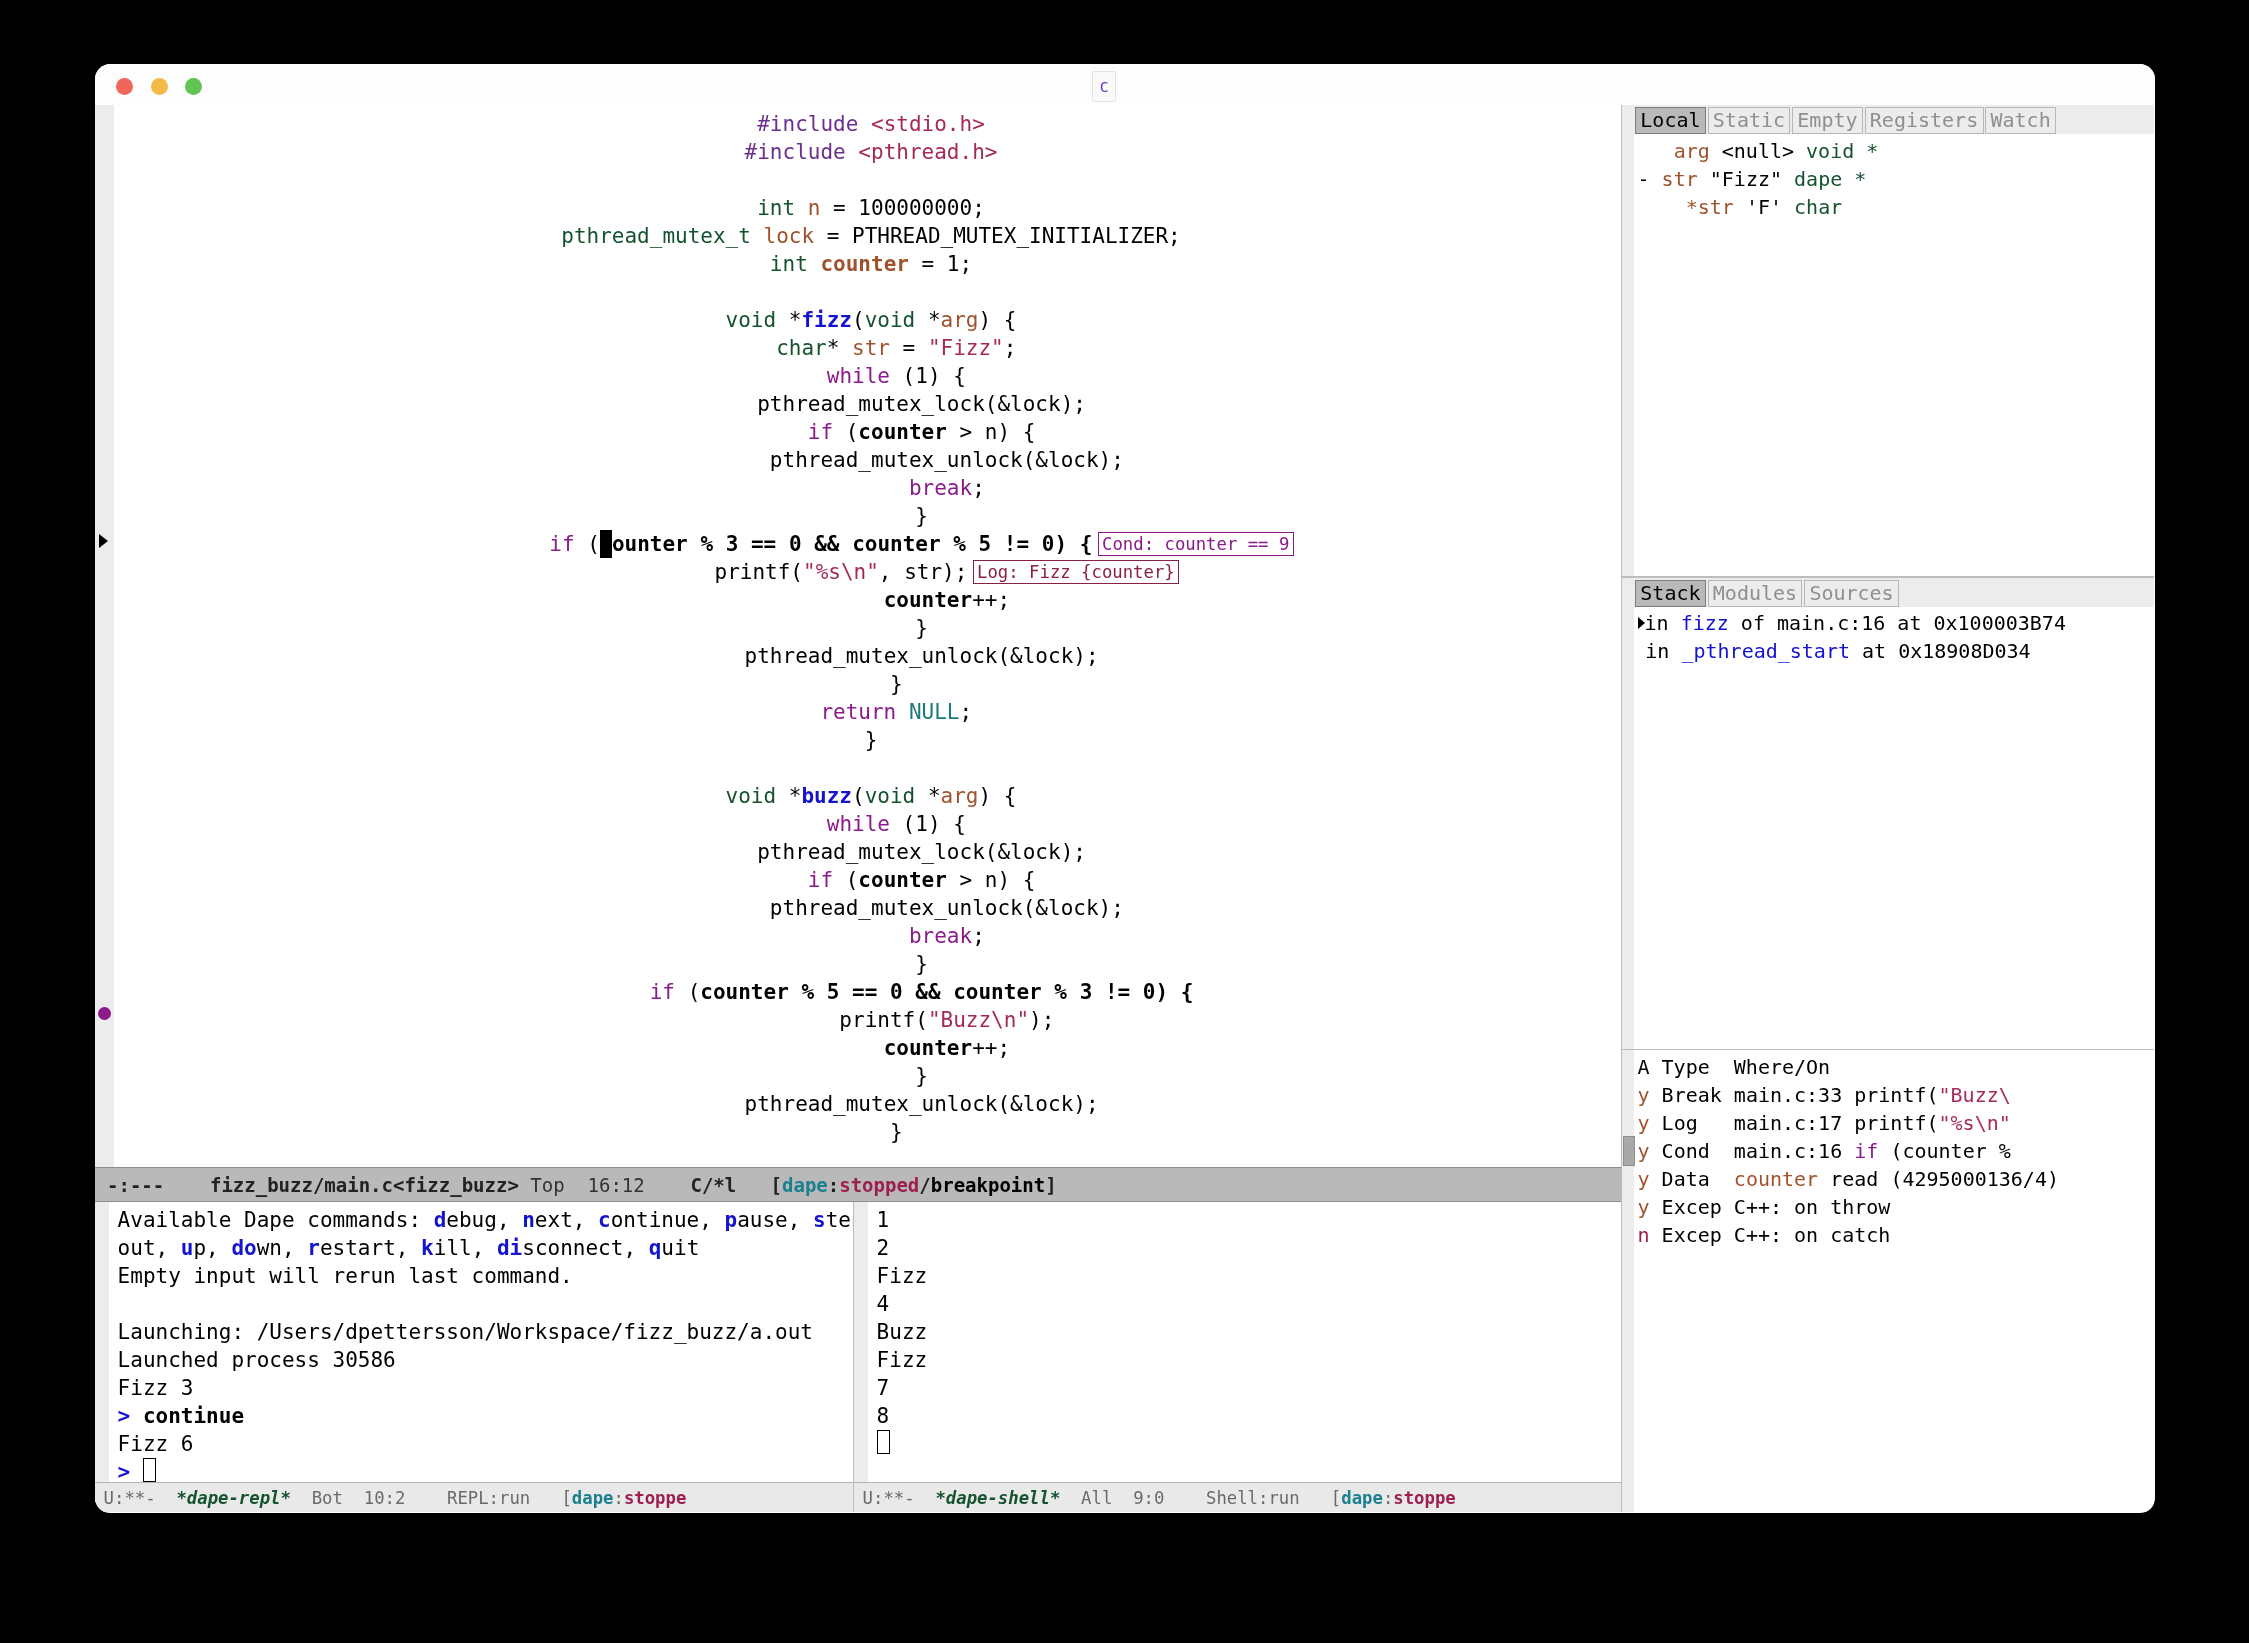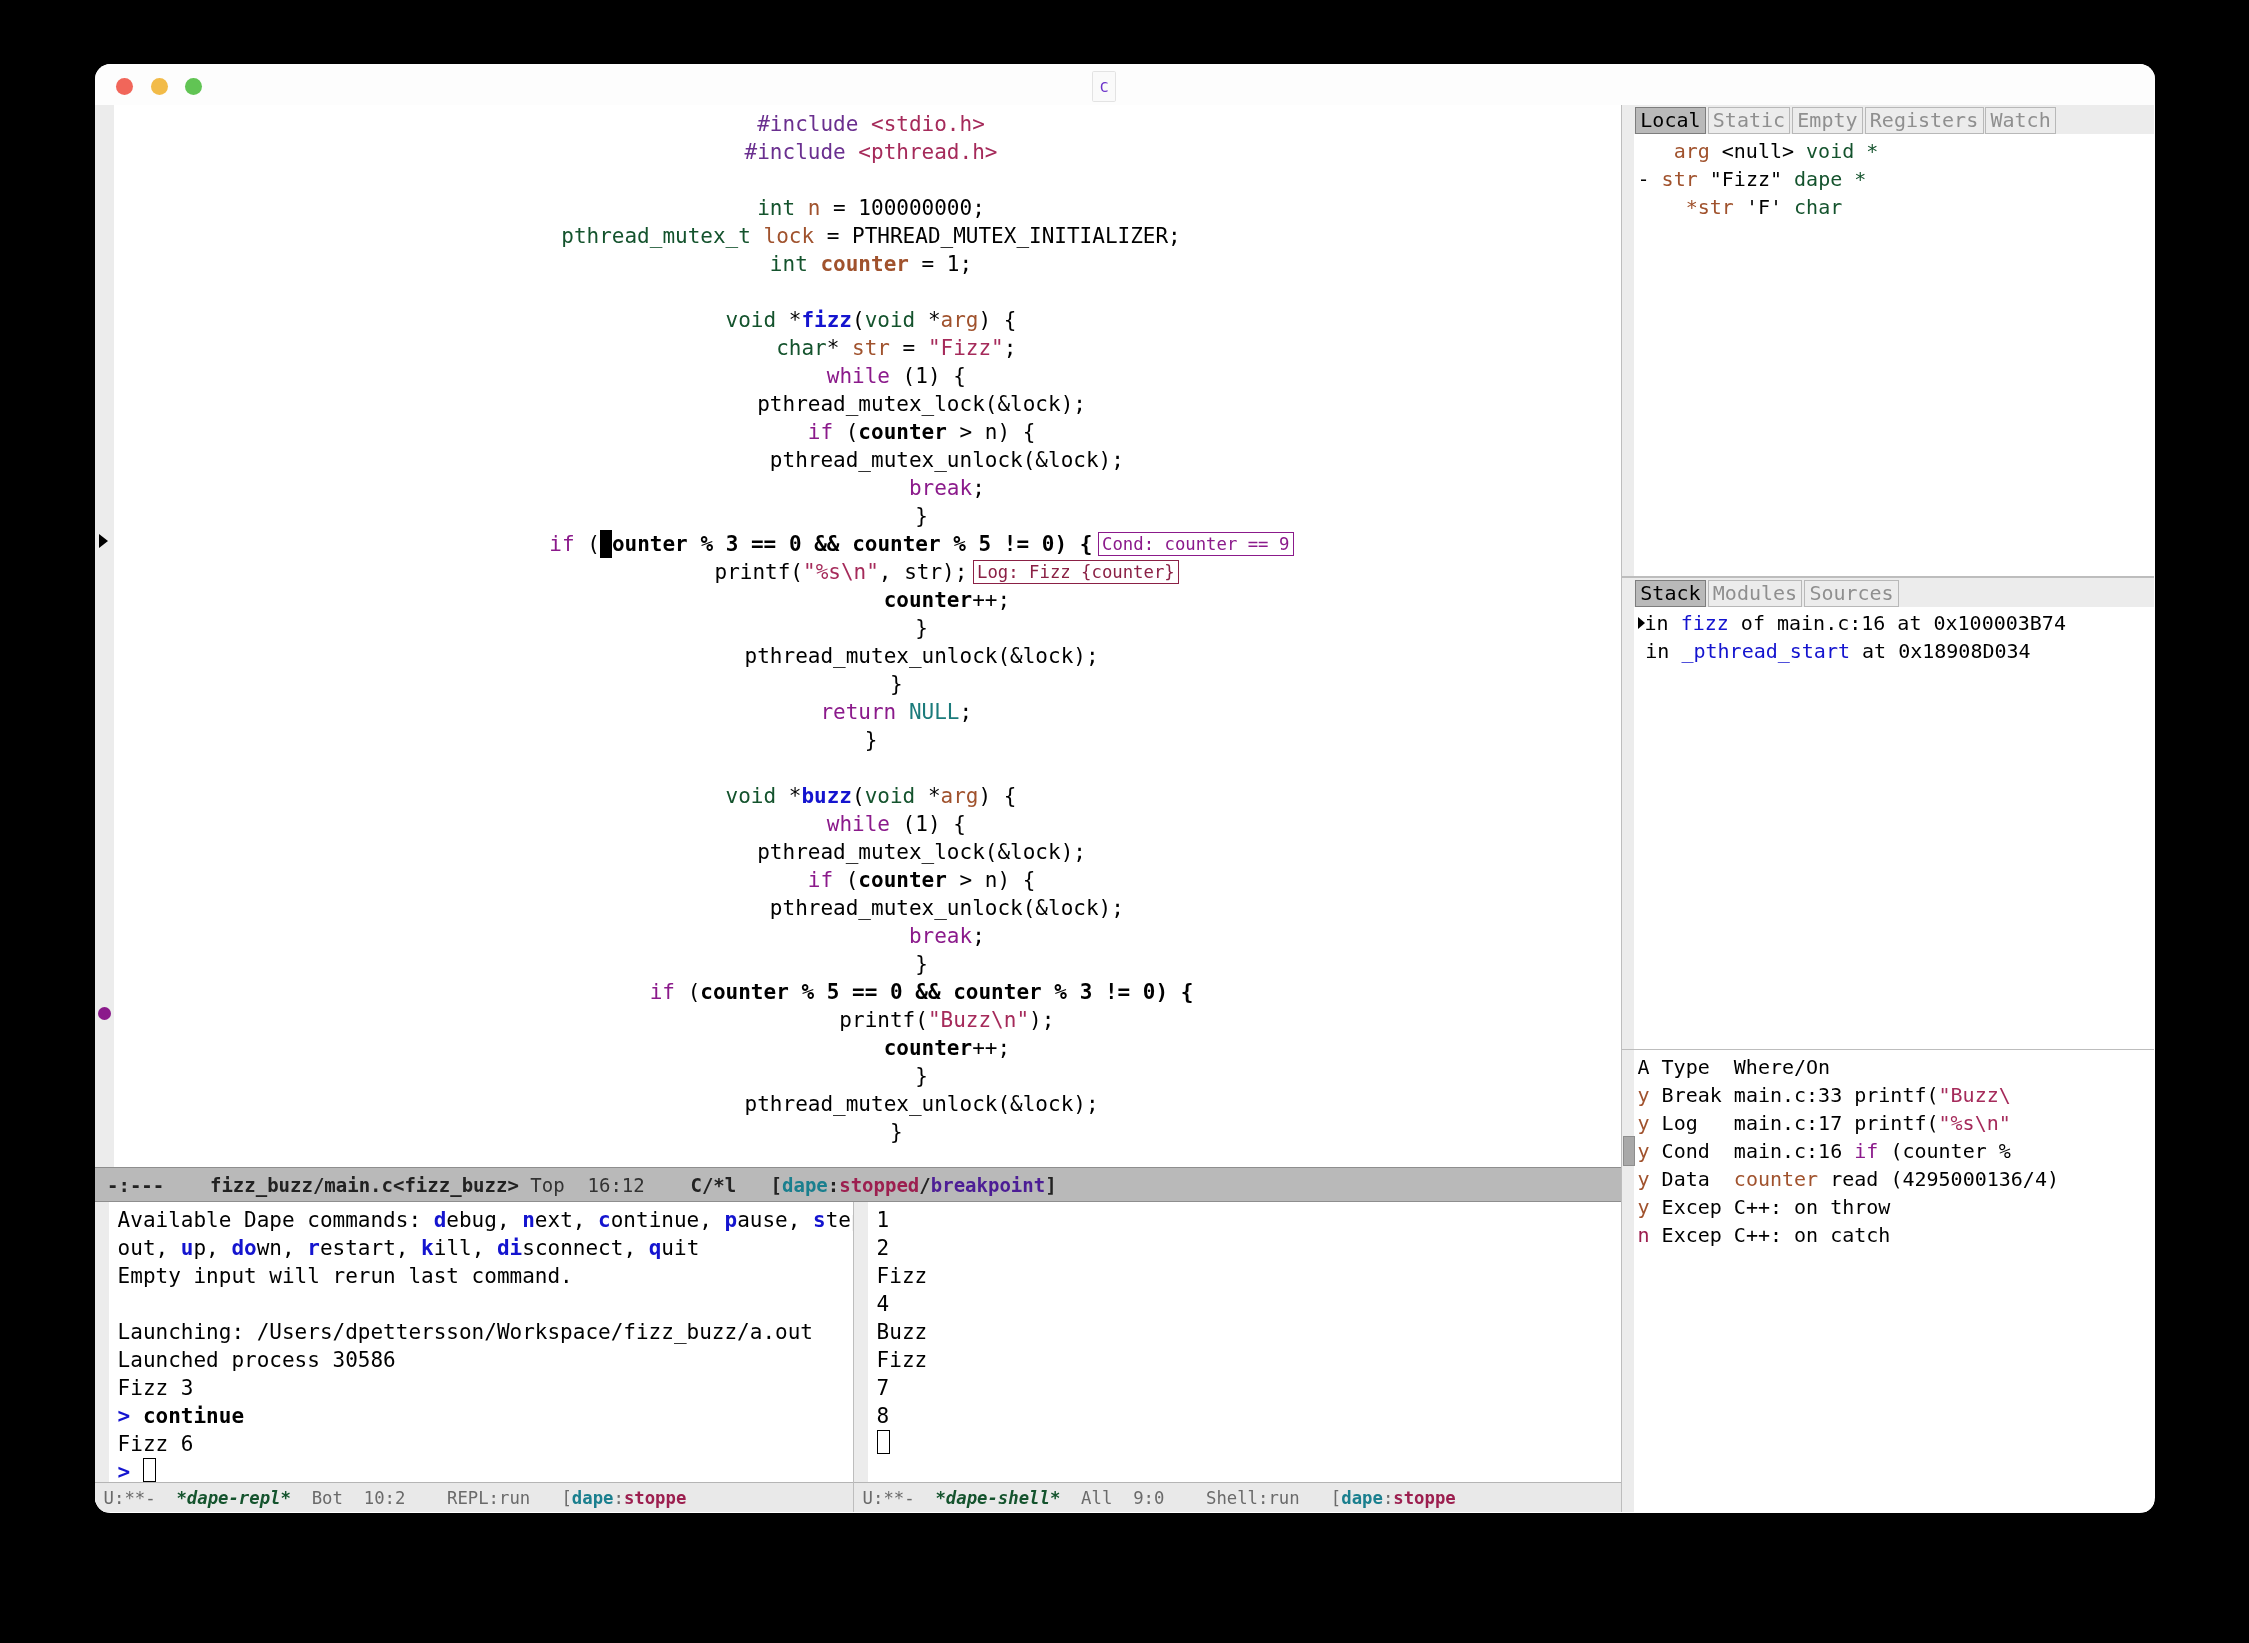--- a/index.html
+++ b/index.html
@@ -56,21 +56,21 @@
             border-left:9.5px solid #000;border-top:7px solid transparent;border-bottom:7px solid transparent;}
   .dot-fr{position:absolute;left:2.6px;width:13px;height:13px;border-radius:50%;background:#8b1a8b;}
 
   
   .modeline{height:33px;background:#b9b9b9;border-top:0.9px solid #8e8e8e;border-bottom:0.9px solid #8e8e8e;
             display:flex;align-items:center;font-family:"DejaVu Sans Mono",monospace;font-size:19px;
             color:#222;padding-left:12px;white-space:pre;font-weight:bold;}
   .ml-dim{font-weight:normal;color:#333;}
   .ml-dape{color:#1a7f8e;}
   .ml-stopped{color:#9c1f4f;}
-  .ml-bp{color:#4c1d95;}
+  .ml-bp{color:#000000;}
 
   
   .repl-row{flex:1;display:flex;min-height:0;background:#fff;}
   .repl-pane{position:relative;width:758px;display:flex;flex-direction:column;border-right:1.7px solid #bdbdbd;}
   .shell-pane{position:relative;flex:1;display:flex;flex-direction:column;}
   .pane-body{position:relative;flex:1;display:flex;overflow:hidden;}
   .pane-text{flex:1;padding:3.5px 0 0 8.6px;font-family:"DejaVu Sans Mono",monospace;
              font-size:21px;line-height:28px;white-space:pre;color:#000;}
   .prompt{color:#1414cf;font-weight:bold;}
   .cmdk{color:#1414cf;font-weight:bold;}

